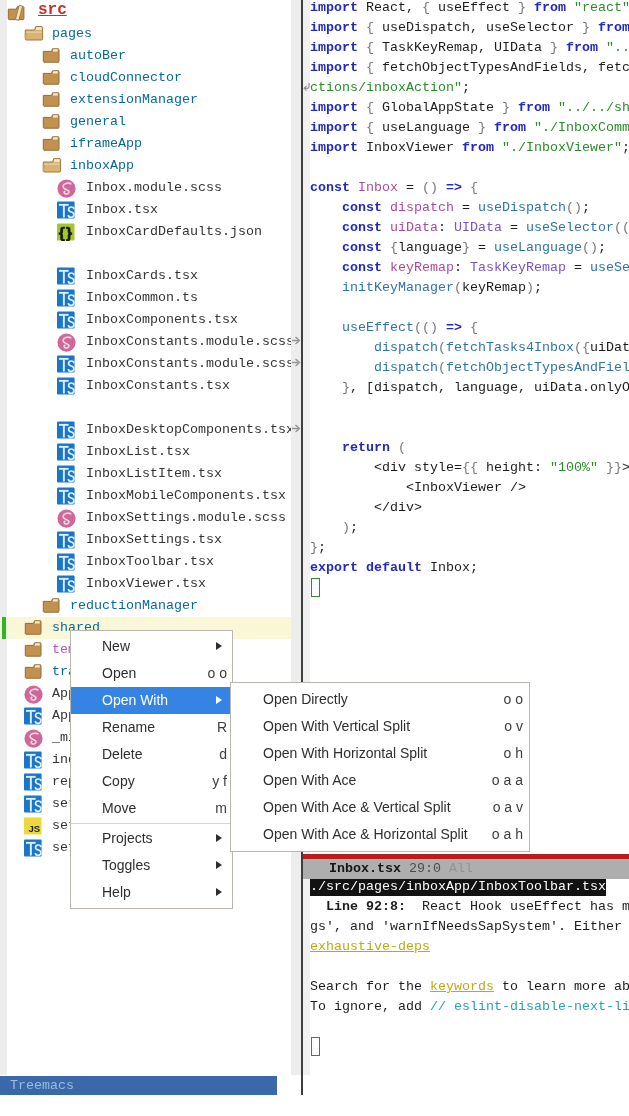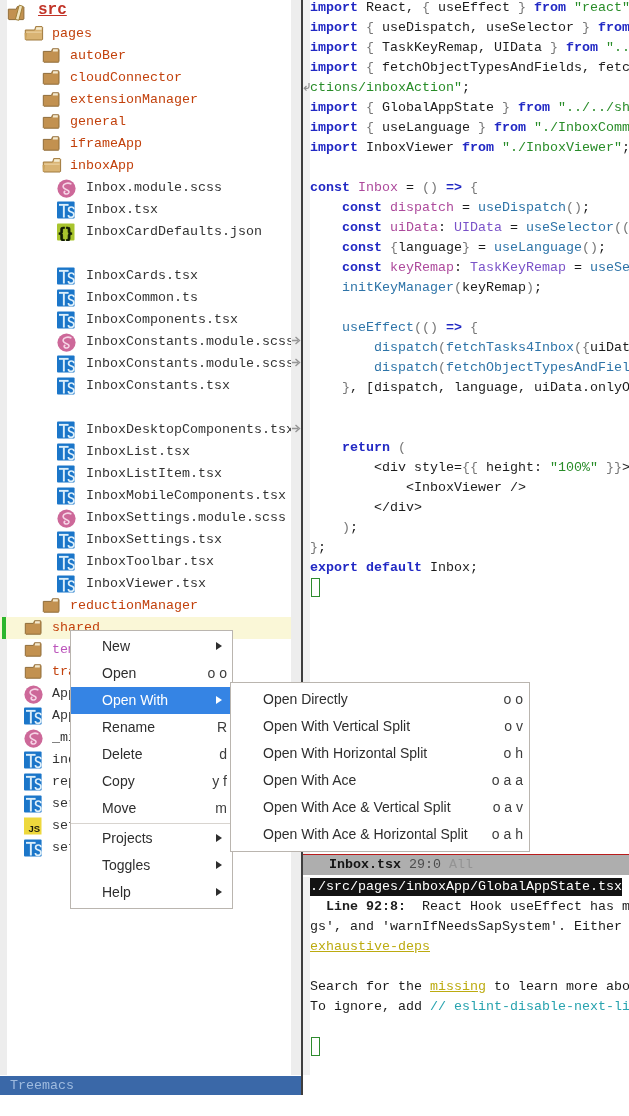--- a/index.html
+++ b/index.html
@@ -10,21 +10,21 @@
 #divider{position:absolute;left:301px;top:0;width:2px;height:1095px;background:#3e3e3e}
 #rfringe2{position:absolute;left:303px;top:0;width:7px;height:855px;background:#f1f1f1}
 #rfringe3{position:absolute;left:303px;top:877px;width:7px;height:198px;background:#f1f1f1}
 
 .trow{position:absolute;left:0;width:301px;height:22px}
 .hlrow{background:#faf7d7}
 .hlrow::before{content:"";position:absolute;left:2px;top:0;width:4px;height:22px;background:#2db52d}
 .ti{position:absolute;top:2px}
 .ti svg{display:block}
 .tl{position:absolute;top:2px;line-height:18px;white-space:pre}
-.dir{color:#c2410c}
+.dir{color:#0369a1}
 .dirte{color:#bb54bb}
 .file{color:#333}
 .src{color:#c13327;font-weight:bold;font-size:16px;text-decoration:underline;top:0px}
 .tarr{position:absolute;left:292px;color:#8f8f8f;font-size:12px;z-index:5}
 #treeclip{position:absolute;left:0;top:0;width:291px;height:860px;overflow:hidden}
 
 #code{position:absolute;left:310px;top:-2px;width:329px;line-height:20px;color:#1c1c1c;overflow:hidden;height:600px}
 #code div{height:20px;white-space:pre}
 .k{color:#2128c4;font-weight:bold}
 .s{color:#288c28}
@@ -33,24 +33,24 @@
 .f{color:#2e74a8}
 .p{color:#777}
 
 #lint{position:absolute;left:310px;top:877px;width:319px;line-height:20px;color:#1c1c1c;overflow:hidden;height:198px}
 #lint div{height:20px;white-space:pre}
 .inv{background:#121212;color:#fff;display:inline-block;height:18px;line-height:18px;margin-left:-1px;padding-left:1px}
 .lk{color:#bcab10;text-decoration:underline}
 .cy{color:#28a3af}
 .cursor{position:absolute;width:9px;height:19px;border:1.8px solid #2e8b2e;box-sizing:border-box}
 
-.mline{position:absolute;height:20px;background:#aeaeae;border-top:1px solid #b91c1c;line-height:20px;white-space:pre}
+.mline{position:absolute;height:20px;background:#aeaeae;border-top:5px solid #b91c1c;line-height:20px;white-space:pre}
 #ml1{left:303px;top:854px;width:326px}
 #ml2{left:303px;top:1136px;width:343px}
-#mltree{position:absolute;left:0;top:1076px;width:301px;height:19px;background:#3a68a8;color:#9fbbdf;line-height:19px}
+#mltree{position:absolute;left:0;top:1076px;width:277px;height:19px;background:#3a68a8;color:#9fbbdf;line-height:19px}
 #mltree span{margin-left:10px}
 .mlb{font-weight:bold;color:#141414}
 .mld{color:#4c4c4c}
 .mll{color:#949494}
 
 .menu{position:absolute;background:#fff;border:1px solid #bab5af;font-family:"Liberation Sans",sans-serif;font-size:14px;color:#2e2e2e;z-index:50}
 .mi{position:relative;height:27px;line-height:27px}
 .mi .lab{position:absolute;left:31px}
 .mi .sc{position:absolute;right:5px;color:#3c3c3c}
 .mi .arr{position:absolute;right:10px;top:9px;width:0;height:0;border-left:6.5px solid #2e2e2e;border-top:4.5px solid transparent;border-bottom:4.5px solid transparent}
@@ -484,26 +484,26 @@
 <div>    <span class="p">)</span>;</div>
 <div><span class="p">}</span>;</div>
 <div><span class="k">export</span> <span class="k">default</span> Inbox;</div>
 </div>
 <div class="cursor" style="left:310.5px;top:578px"></div>
 <svg class="wrapglyph" style="left:303px;top:82px" width="7" height="11" viewBox="0 0 7 11">
     <path d="M6 1 v3.5 q0 1.8 -1.8 1.8 h-2.4 M3.5 4 L1.2 6.3 L3.5 8.6" fill="none" stroke="#8e8e8e" stroke-width="1.2"></path>
   </svg>
 
 <div id="lint">
-<div><span class="inv">./src/pages/inboxApp/GlobalAppState.tsx</span></div>
+<div><span class="inv">./src/pages/inboxApp/InboxToolbar.tsx</span></div>
 <div>  <span style="font-weight:bold">Line 92:8:</span>  React Hook useEffect has missing dependencies</div>
 <div>gs', and 'warnIfNeedsSapSystem'. Either include them or remove</div>
 <div><span class="lk">exhaustive-deps</span></div>
 <div></div>
-<div>Search for the <span class="lk">missing</span> to learn more about each warning.</div>
+<div>Search for the <span class="lk">keywords</span> to learn more about each warning.</div>
 <div>To ignore, add <span class="cy">// eslint-disable-next-line to the line</span></div>
 </div>
 <div class="cursor" style="left:310.5px;top:1037px"></div>
 
 <div class="mline" id="ml1"><span style="margin-left:26px" class="mlb">Inbox.tsx</span><span class="mld"> 29:0 </span><span class="mll">All</span></div>
 <div class="mline" id="ml2"><span style="margin-left:24px" class="mlb">*env*</span><span class="mld">  577:0 </span><span class="mll">Bottom</span></div>
 <div id="mltree"><span>Treemacs</span></div>
 
 <div class="menu" id="menu1">
 <div class="mi">

